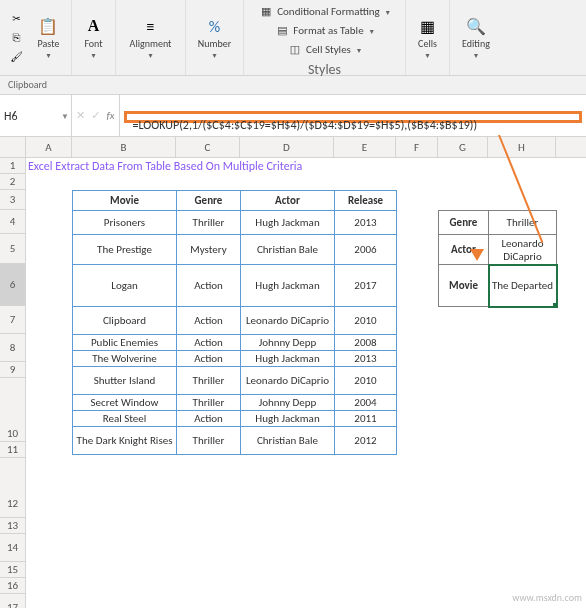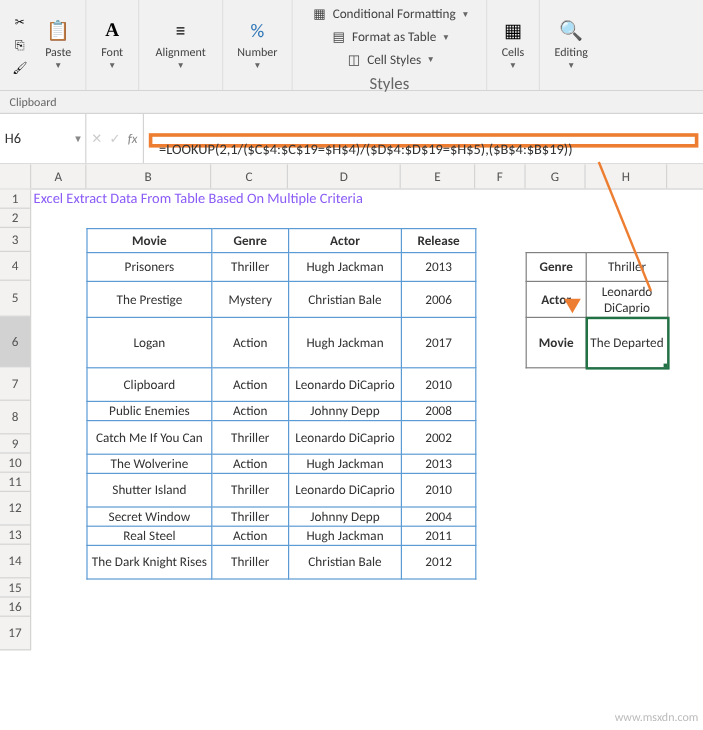--- a/index.html
+++ b/index.html
@@ -175,23 +175,23 @@
     <div class="rowhdrs">
         <div class="rowh" style="height: 16px;">1</div>
         <div class="rowh" style="height: 16px;">2</div>
         <div class="rowh" style="height: 20px;">3</div>
         <div class="rowh" style="height: 24px;">4</div>
         <div class="rowh" style="height: 30px;">5</div>
         <div class="rowh sel" style="height: 42px;">6</div>
         <div class="rowh" style="height: 28px;">7</div>
         <div class="rowh" style="height: 28px;">8</div>
         <div class="rowh" style="height: 16px;">9</div>
-        <div class="rowh" style="height: 16px;">10</div>
+        <div class="rowh" style="height: 16px; margin-top: 48px;">10</div>
         <div class="rowh" style="height: 16px;">11</div>
-        <div class="rowh" style="height: 28px;">12</div>
+        <div class="rowh" style="height: 28px; margin-top: 32px;">12</div>
         <div class="rowh" style="height: 16px;">13</div>
         <div class="rowh" style="height: 28px;">14</div>
         <div class="rowh" style="height: 16px;">15</div>
         <div class="rowh" style="height: 16px;">16</div>
         <div class="rowh" style="height: 28px;">17</div>
       </div>
     <div class="cells">
         <div class="title-cell" style="position: absolute; left: 2px; top: 0px; height: 16px; line-height: 16px; font-size: 12px;">Excel Extract Data From Table Based On Multiple Criteria</div>
         <table style="left: 46px; top: 32px;">
           <tbody>
@@ -225,26 +225,20 @@
               <td class="mcell" style="width:94px;height:28px">Leonardo DiCaprio</td>
               <td class="mcell" style="width:62px;height:28px">2010</td>
             </tr>
             <tr>
               <td class="mcell" style="width:104px;height:16px">Public Enemies</td>
               <td class="mcell" style="width:64px;height:16px">Action</td>
               <td class="mcell" style="width:94px;height:16px">Johnny Depp</td>
               <td class="mcell" style="width:62px;height:16px">2008</td>
             </tr>
             <tr>
-              <td class="mcell" style="width:104px;height:28px">Catch Me If You Can</td>
-              <td class="mcell" style="width:64px;height:28px">Thriller</td>
-              <td class="mcell" style="width:94px;height:28px">Leonardo DiCaprio</td>
-              <td class="mcell" style="width:62px;height:28px">2002</td>
-            </tr>
-            <tr>
               <td class="mcell" style="width:104px;height:16px">The Wolverine</td>
               <td class="mcell" style="width:64px;height:16px">Action</td>
               <td class="mcell" style="width:94px;height:16px">Hugh Jackman</td>
               <td class="mcell" style="width:62px;height:16px">2013</td>
             </tr>
             <tr>
               <td class="mcell" style="width:104px;height:28px">Shutter Island</td>
               <td class="mcell" style="width:64px;height:28px">Thriller</td>
               <td class="mcell" style="width:94px;height:28px">Leonardo DiCaprio</td>
               <td class="mcell" style="width:62px;height:28px">2010</td>

